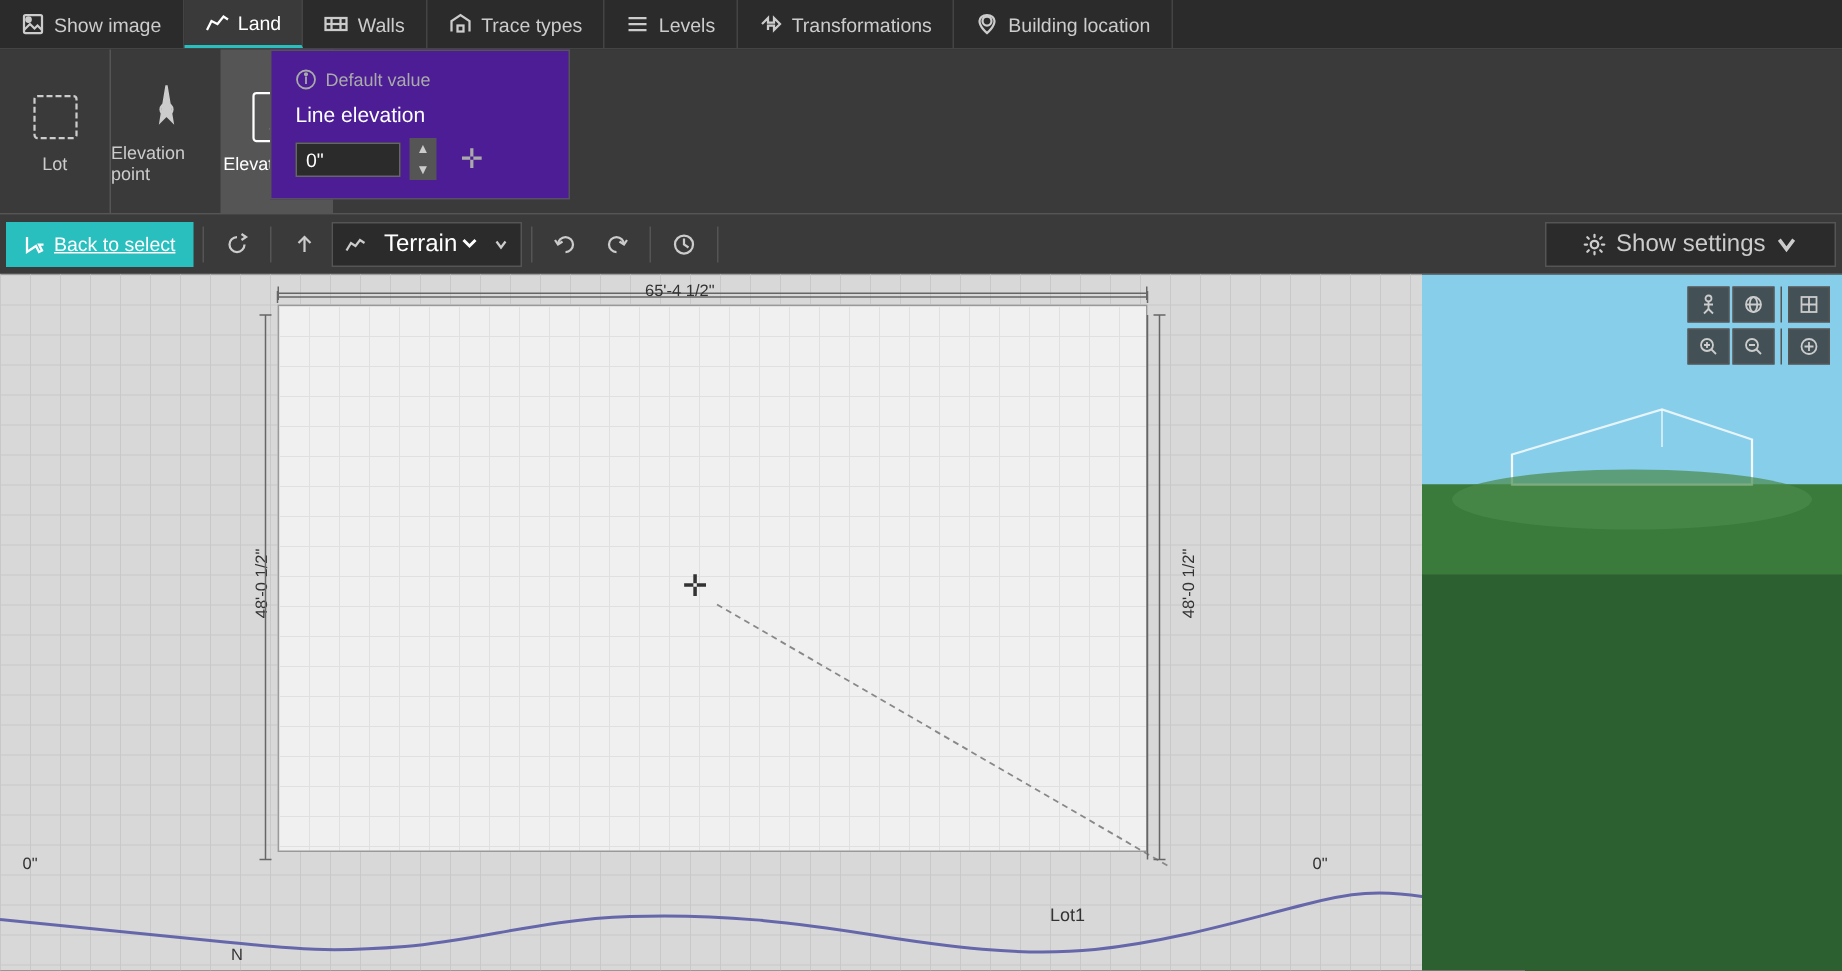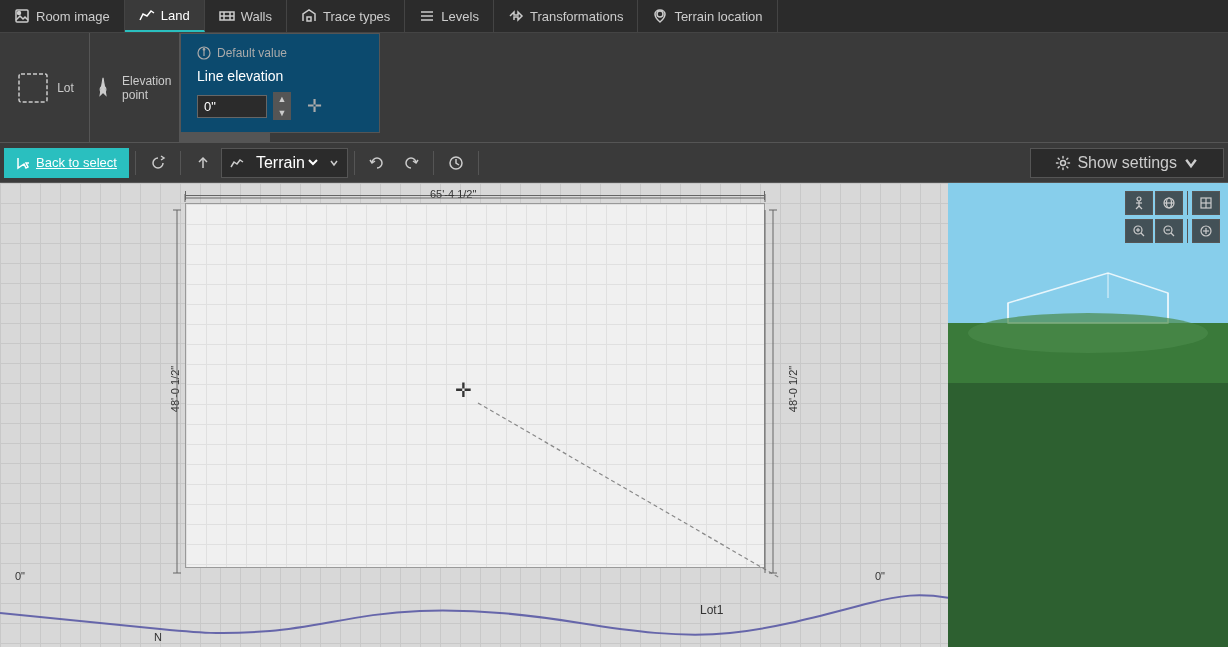--- a/index.html
+++ b/index.html
@@ -31,39 +31,39 @@
     .tool-panel {
       display: flex;
       align-items: stretch;
       background: #3a3a3a;
       height: 110px;
       border-bottom: 1px solid #555;
       position: relative;
     }
     .tool-btn {
       display: flex;
-      flex-direction: row;
+      flex-direction: column;
       align-items: center;
       justify-content: center;
       gap: 6px;
-      width: 90px;
+      width: 74px;
       color: #ccc;
       font-size: 12px;
       cursor: pointer;
       border-right: 1px solid #555;
     }
     .tool-btn.active { background: #555; color: #fff; }
     .tool-btn svg { width: 36px; height: 36px; fill: none; stroke: currentColor; stroke-width: 1.5; }
 
     
     .elevation-popup {
       position: absolute;
       left: 180px;
       top: 0;
-      background: #0c4a6e;
+      background: #4c1d95;
       border: 1px solid #555;
       padding: 12px 16px;
       z-index: 10;
       width: 200px;
     }
     .elevation-popup .popup-title {
       display: flex;
       align-items: center;
       gap: 6px;
       color: #aaa;
@@ -323,21 +323,21 @@
 </head>
 <body>
 
 <div class="top-nav">
   <div class="nav-tab">
     <svg viewBox="0 0 16 16">
         <rect x="2" y="2" width="12" height="12" rx="1"></rect>
         <circle cx="5" cy="5" r="1.5" fill="currentColor"></circle>
         <polyline points="2,12 6,8 9,11 11,9 14,12"></polyline>
       </svg>
-    <span>Room image</span>
+    <span>Show image</span>
   </div>
   <div class="nav-tab active">
     <svg viewBox="0 0 16 16">
         <polyline points="1,13 4,7 8,9 12,4 15,6"></polyline>
       </svg>
     <span>Land</span>
   </div>
   <div class="nav-tab">
     <svg viewBox="0 0 16 16">
         <rect x="1" y="4" width="14" height="8"></rect>
@@ -366,21 +366,21 @@
     <svg viewBox="0 0 16 16">
         <polyline points="2,8 6,4 6,7 10,7 10,4 14,8 10,12 10,9 6,9 6,12"></polyline>
       </svg>
     <span>Transformations</span>
   </div>
   <div class="nav-tab">
     <svg viewBox="0 0 16 16">
         <circle cx="8" cy="6" r="3"></circle>
         <path d="M8 2 C5,2 3,4 3,6 C3,10 8,14 8,14 C8,14 13,10 13,6 C13,4 11,2 8,2Z"></path>
       </svg>
-    <span>Terrain location</span>
+    <span>Building location</span>
   </div>
 </div>
 
 <div class="tool-panel">
 
   <div class="tool-btn">
     <svg viewBox="0 0 36 36">
         <rect x="4" y="4" width="28" height="28" rx="2" stroke-dasharray="4,2"></rect>
       </svg>
     <span>Lot</span>

